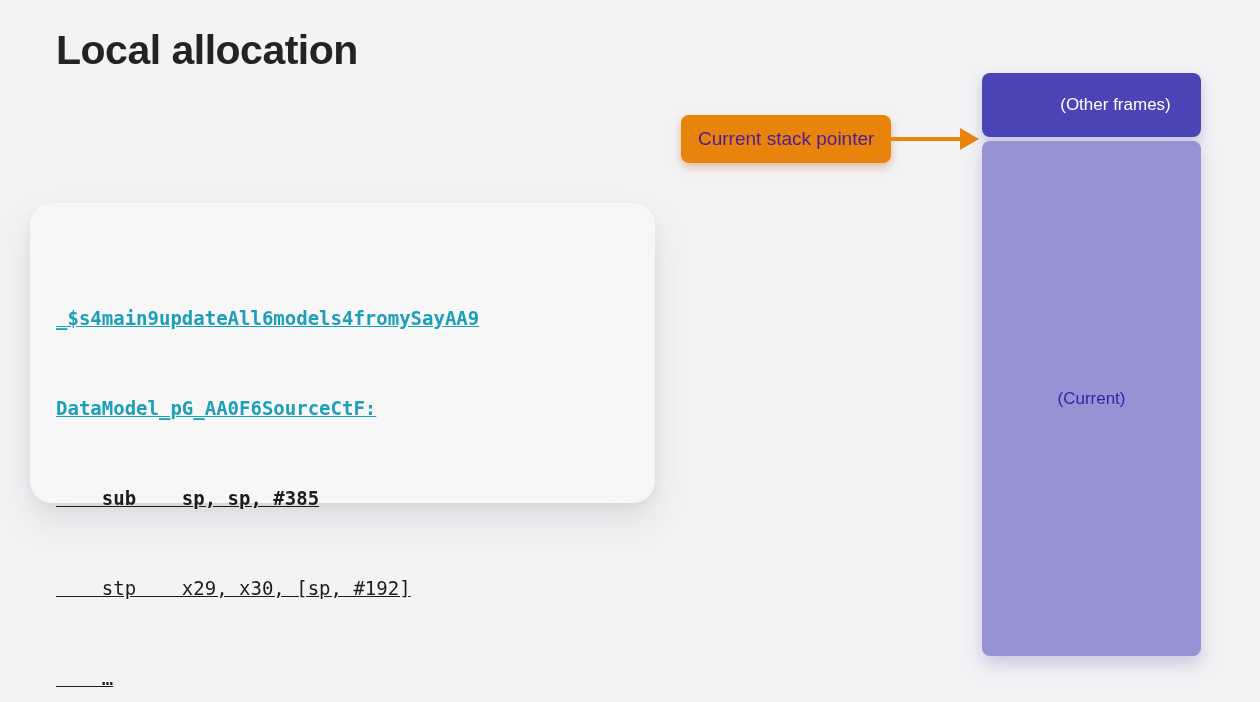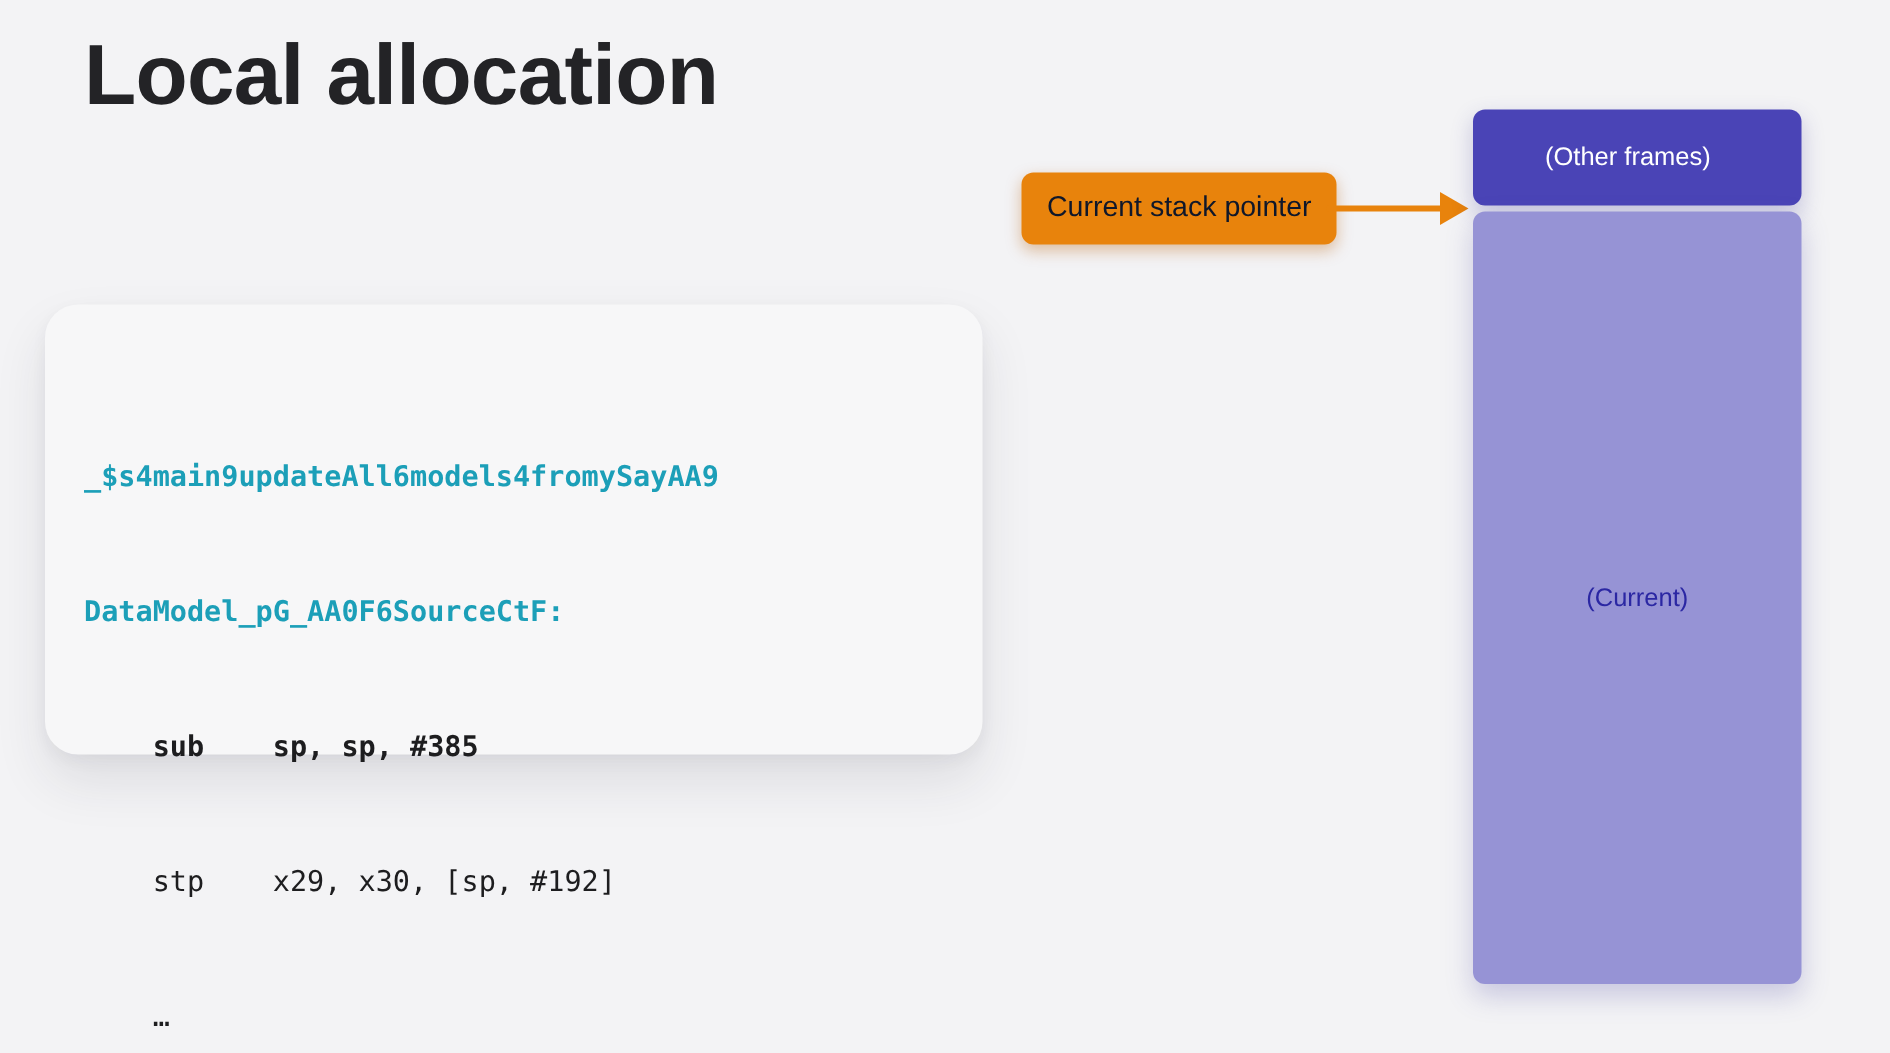--- a/index.html
+++ b/index.html
@@ -12,21 +12,21 @@
   .slide {
     position: relative;
     width: 1260px;
     height: 702px;
     background: #f3f3f5;
   }
   .slide-title {
     position: absolute;
     left: 56px;
     top: 22px;
-    font-size: 57px;
+    font-size: 41px;
     font-weight: 700;
     letter-spacing: -0.5px;
     color: #232326;
     line-height: 56px;
   }
   
   .code-card {
     position: absolute;
     left: 30px;
     top: 203px;
@@ -39,39 +39,39 @@
   .code-pre {
     position: absolute;
     left: 26px;
     top: 40px;
     font-family: "DejaVu Sans Mono", "Liberation Mono", monospace;
     font-size: 19px;
     line-height: 30px;
     white-space: pre;
     color: #1d1d1f;
   }
-  .code-line { height: 30px; }
+  .code-line { height: 30px; text-decoration: underline; }
   .code-line.symbol { color: #1c9fb8; font-weight: 700; }
   .code-line.bold { font-weight: 700; }
   
   .callout {
     position: absolute;
     left: 681px;
     top: 115px;
     height: 48px;
     padding: 0 17px;
     background: #e8830c;
     border-radius: 8px;
     display: flex;
     align-items: center;
     justify-content: center;
     box-shadow: 0 4px 10px rgba(180,90,0,0.35);
   }
   .callout-label {
-    color: #0f172a;
+    color: #4c1d95;
     font-size: 19px;
     font-weight: 400;
     white-space: nowrap;
   }
   
   .arrow-line {
     position: absolute;
     left: 884px;
     top: 137px;
     width: 79px;
@@ -93,21 +93,21 @@
   .stack-other-frames {
     position: absolute;
     left: 982px;
     top: 73px;
     width: 219px;
     height: 64px;
     background: #4a44b6;
     border-radius: 8px;
     display: flex;
     align-items: center;
-    justify-content: flex-start;
+    justify-content: center;
     box-shadow: 0 6px 14px rgba(60,55,150,0.25);
     padding-left: 48px;
   }
   .stack-other-frames .box-label {
     color: #ffffff;
     font-size: 17px;
   }
   .stack-unused {
     position: absolute;
     left: 982px;

